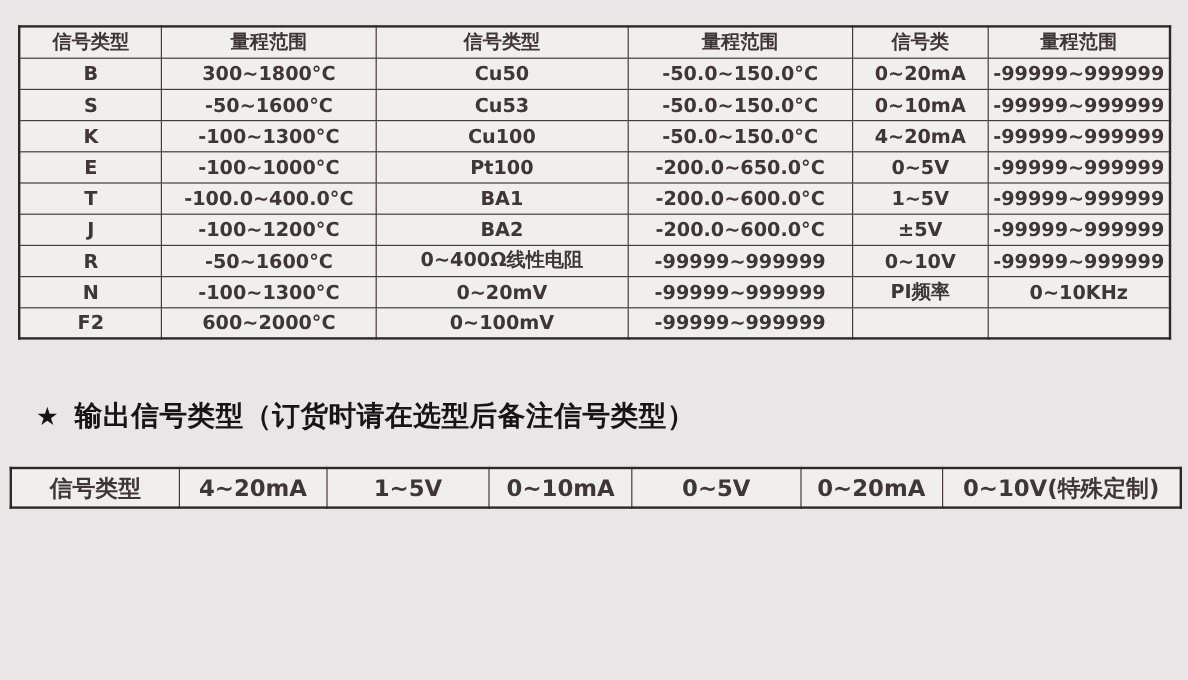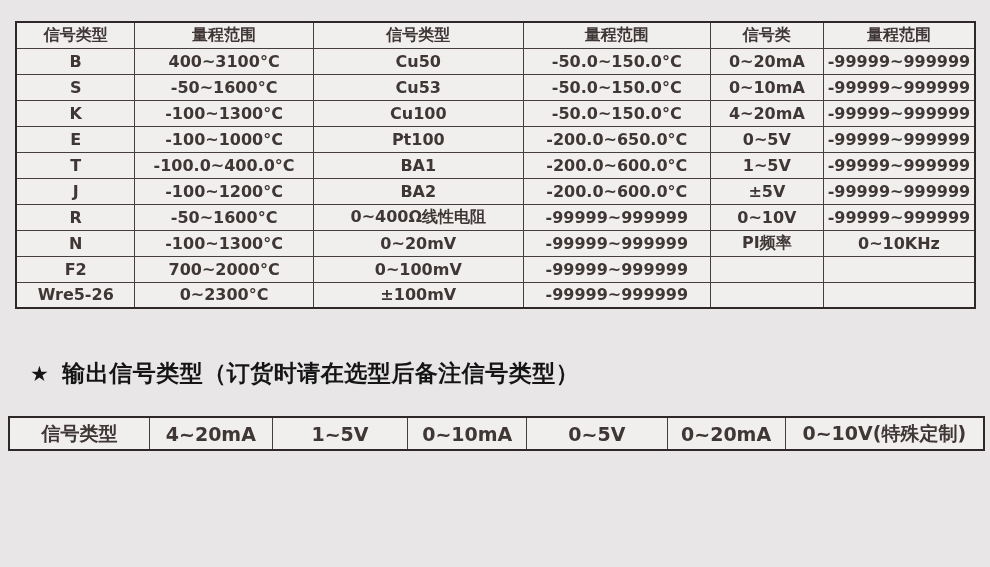--- a/index.html
+++ b/index.html
@@ -56,21 +56,21 @@
         <tr>
           <td>信号类型</td>
           <td>量程范围</td>
           <td>信号类型</td>
           <td>量程范围</td>
           <td>信号类</td>
           <td>量程范围</td>
         </tr>
         <tr>
           <td>B</td>
-          <td>400~3100°C</td>
+          <td>300~1800°C</td>
           <td>Cu50</td>
           <td>-50.0~150.0°C</td>
           <td>0~20mA</td>
           <td>-99999~999999</td>
         </tr>
         <tr>
           <td>S</td>
           <td>-50~1600°C</td>
           <td>Cu53</td>
           <td>-50.0~150.0°C</td>
@@ -120,30 +120,22 @@
         <tr>
           <td>N</td>
           <td>-100~1300°C</td>
           <td>0~20mV</td>
           <td>-99999~999999</td>
           <td>PI频率</td>
           <td>0~10KHz</td>
         </tr>
         <tr>
           <td>F2</td>
-          <td>700~2000°C</td>
+          <td>600~2000°C</td>
           <td>0~100mV</td>
-          <td>-99999~999999</td>
-          <td></td>
-          <td></td>
-        </tr>
-        <tr>
-          <td>Wre5-26</td>
-          <td>0~2300°C</td>
-          <td>±100mV</td>
           <td>-99999~999999</td>
           <td></td>
           <td></td>
         </tr>
       </tbody>
   </table>
 
   <h2 class="title title2">
     <span class="star">★</span><span>输出信号类型（订货时请在选型后备注信号类型）</span>
   </h2>

